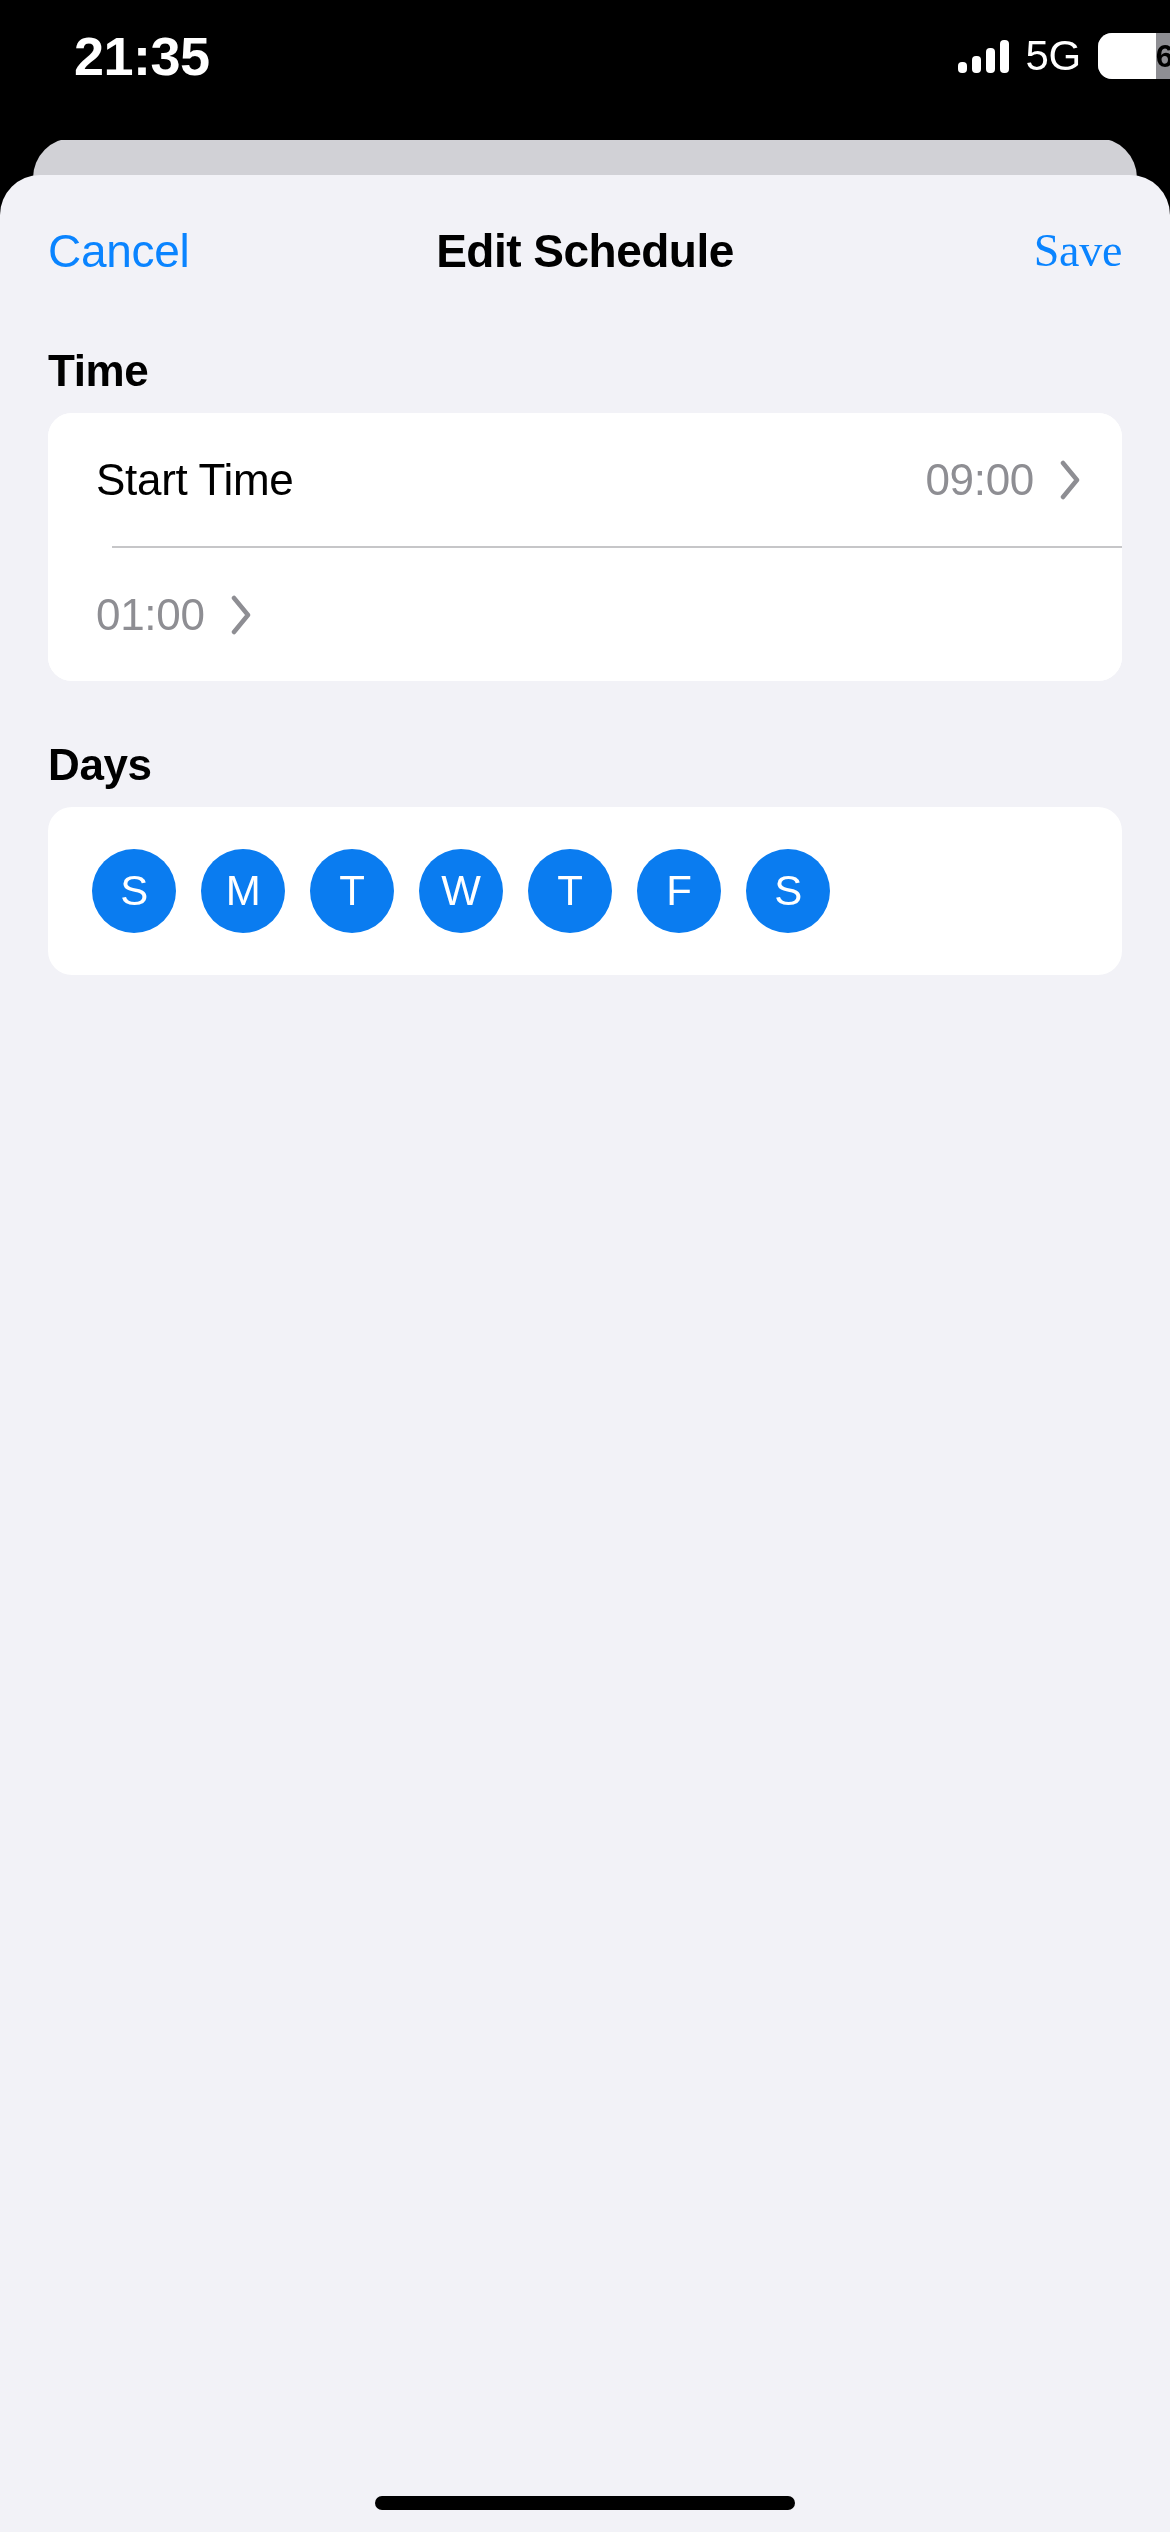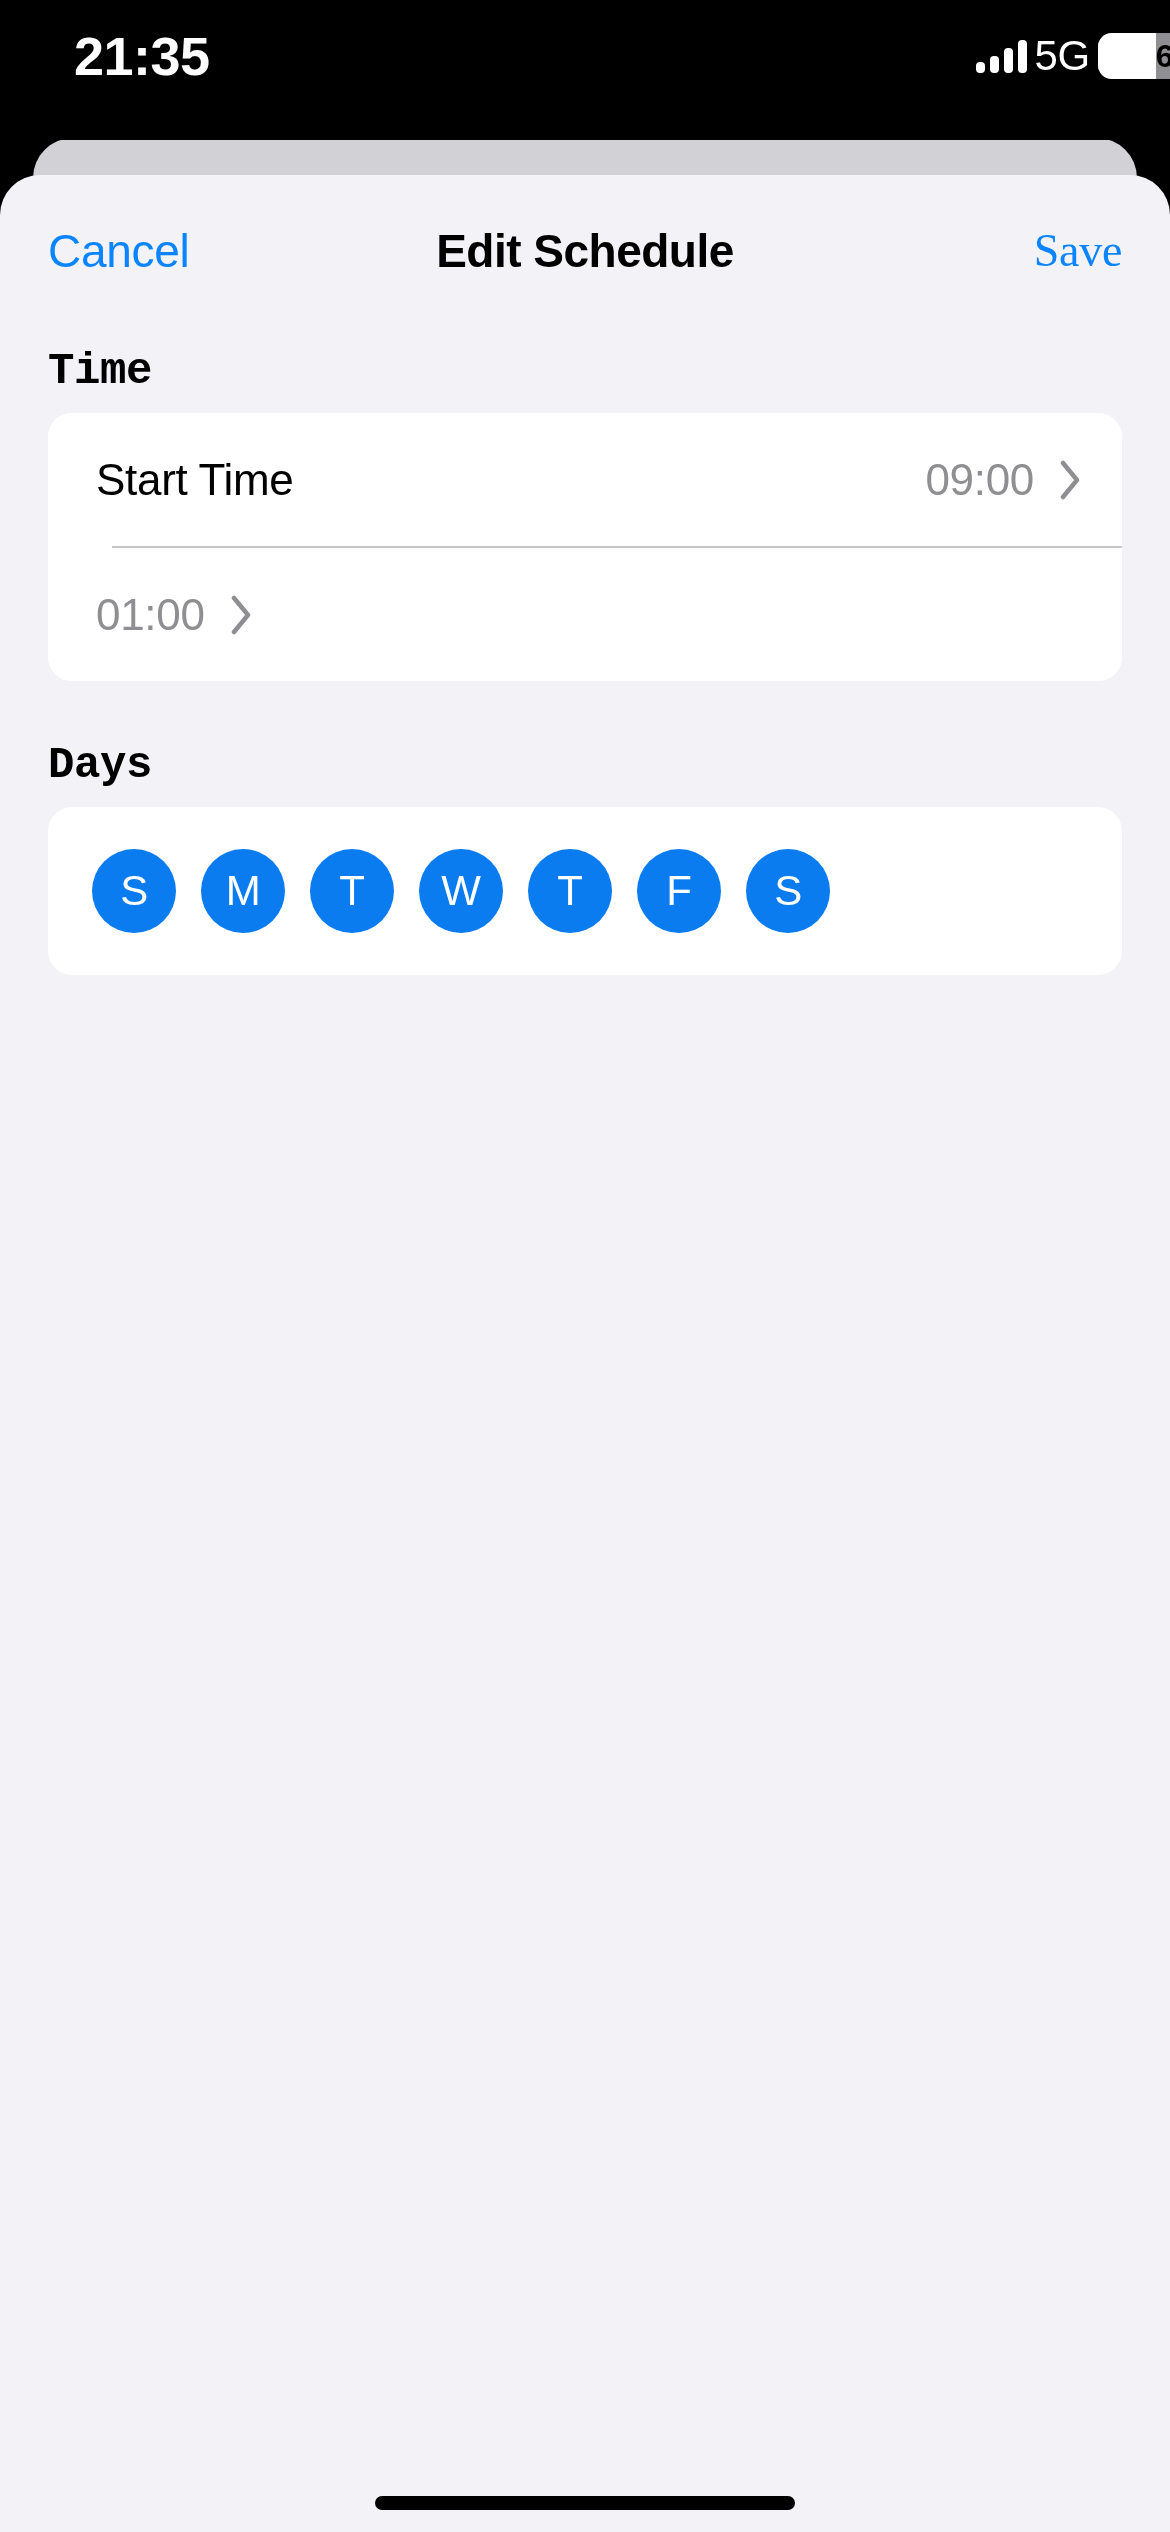--- a/index.html
+++ b/index.html
@@ -41,21 +41,21 @@
     letter-spacing: -0.5px;
     line-height: 60px;
   }
   #status-right {
     position: absolute;
     right: 0px;
     top: 28px;
     height: 56px;
     display: flex;
     align-items: center;
-    gap: 8px;
+    gap: 17px;
   }
   
   .signal {
     display: flex;
     align-items: flex-end;
     gap: 5px;
     height: 34px;
   }
   .signal i {
     display: block;
@@ -185,21 +185,20 @@
     padding: 0;
   }
 
   .section-header {
     margin: 58px 0 16px 48px;
     color: #000000;
     font-size: 44px;
     font-weight: 700;
     letter-spacing: -0.4px;
     line-height: 52px;
-    font-family: Liberation Mono, monospace;
   }
 
   .card {
     margin: 0 48px;
     background: #ffffff;
     border-radius: 24px;
     overflow: hidden;
   }
 
   .row {

